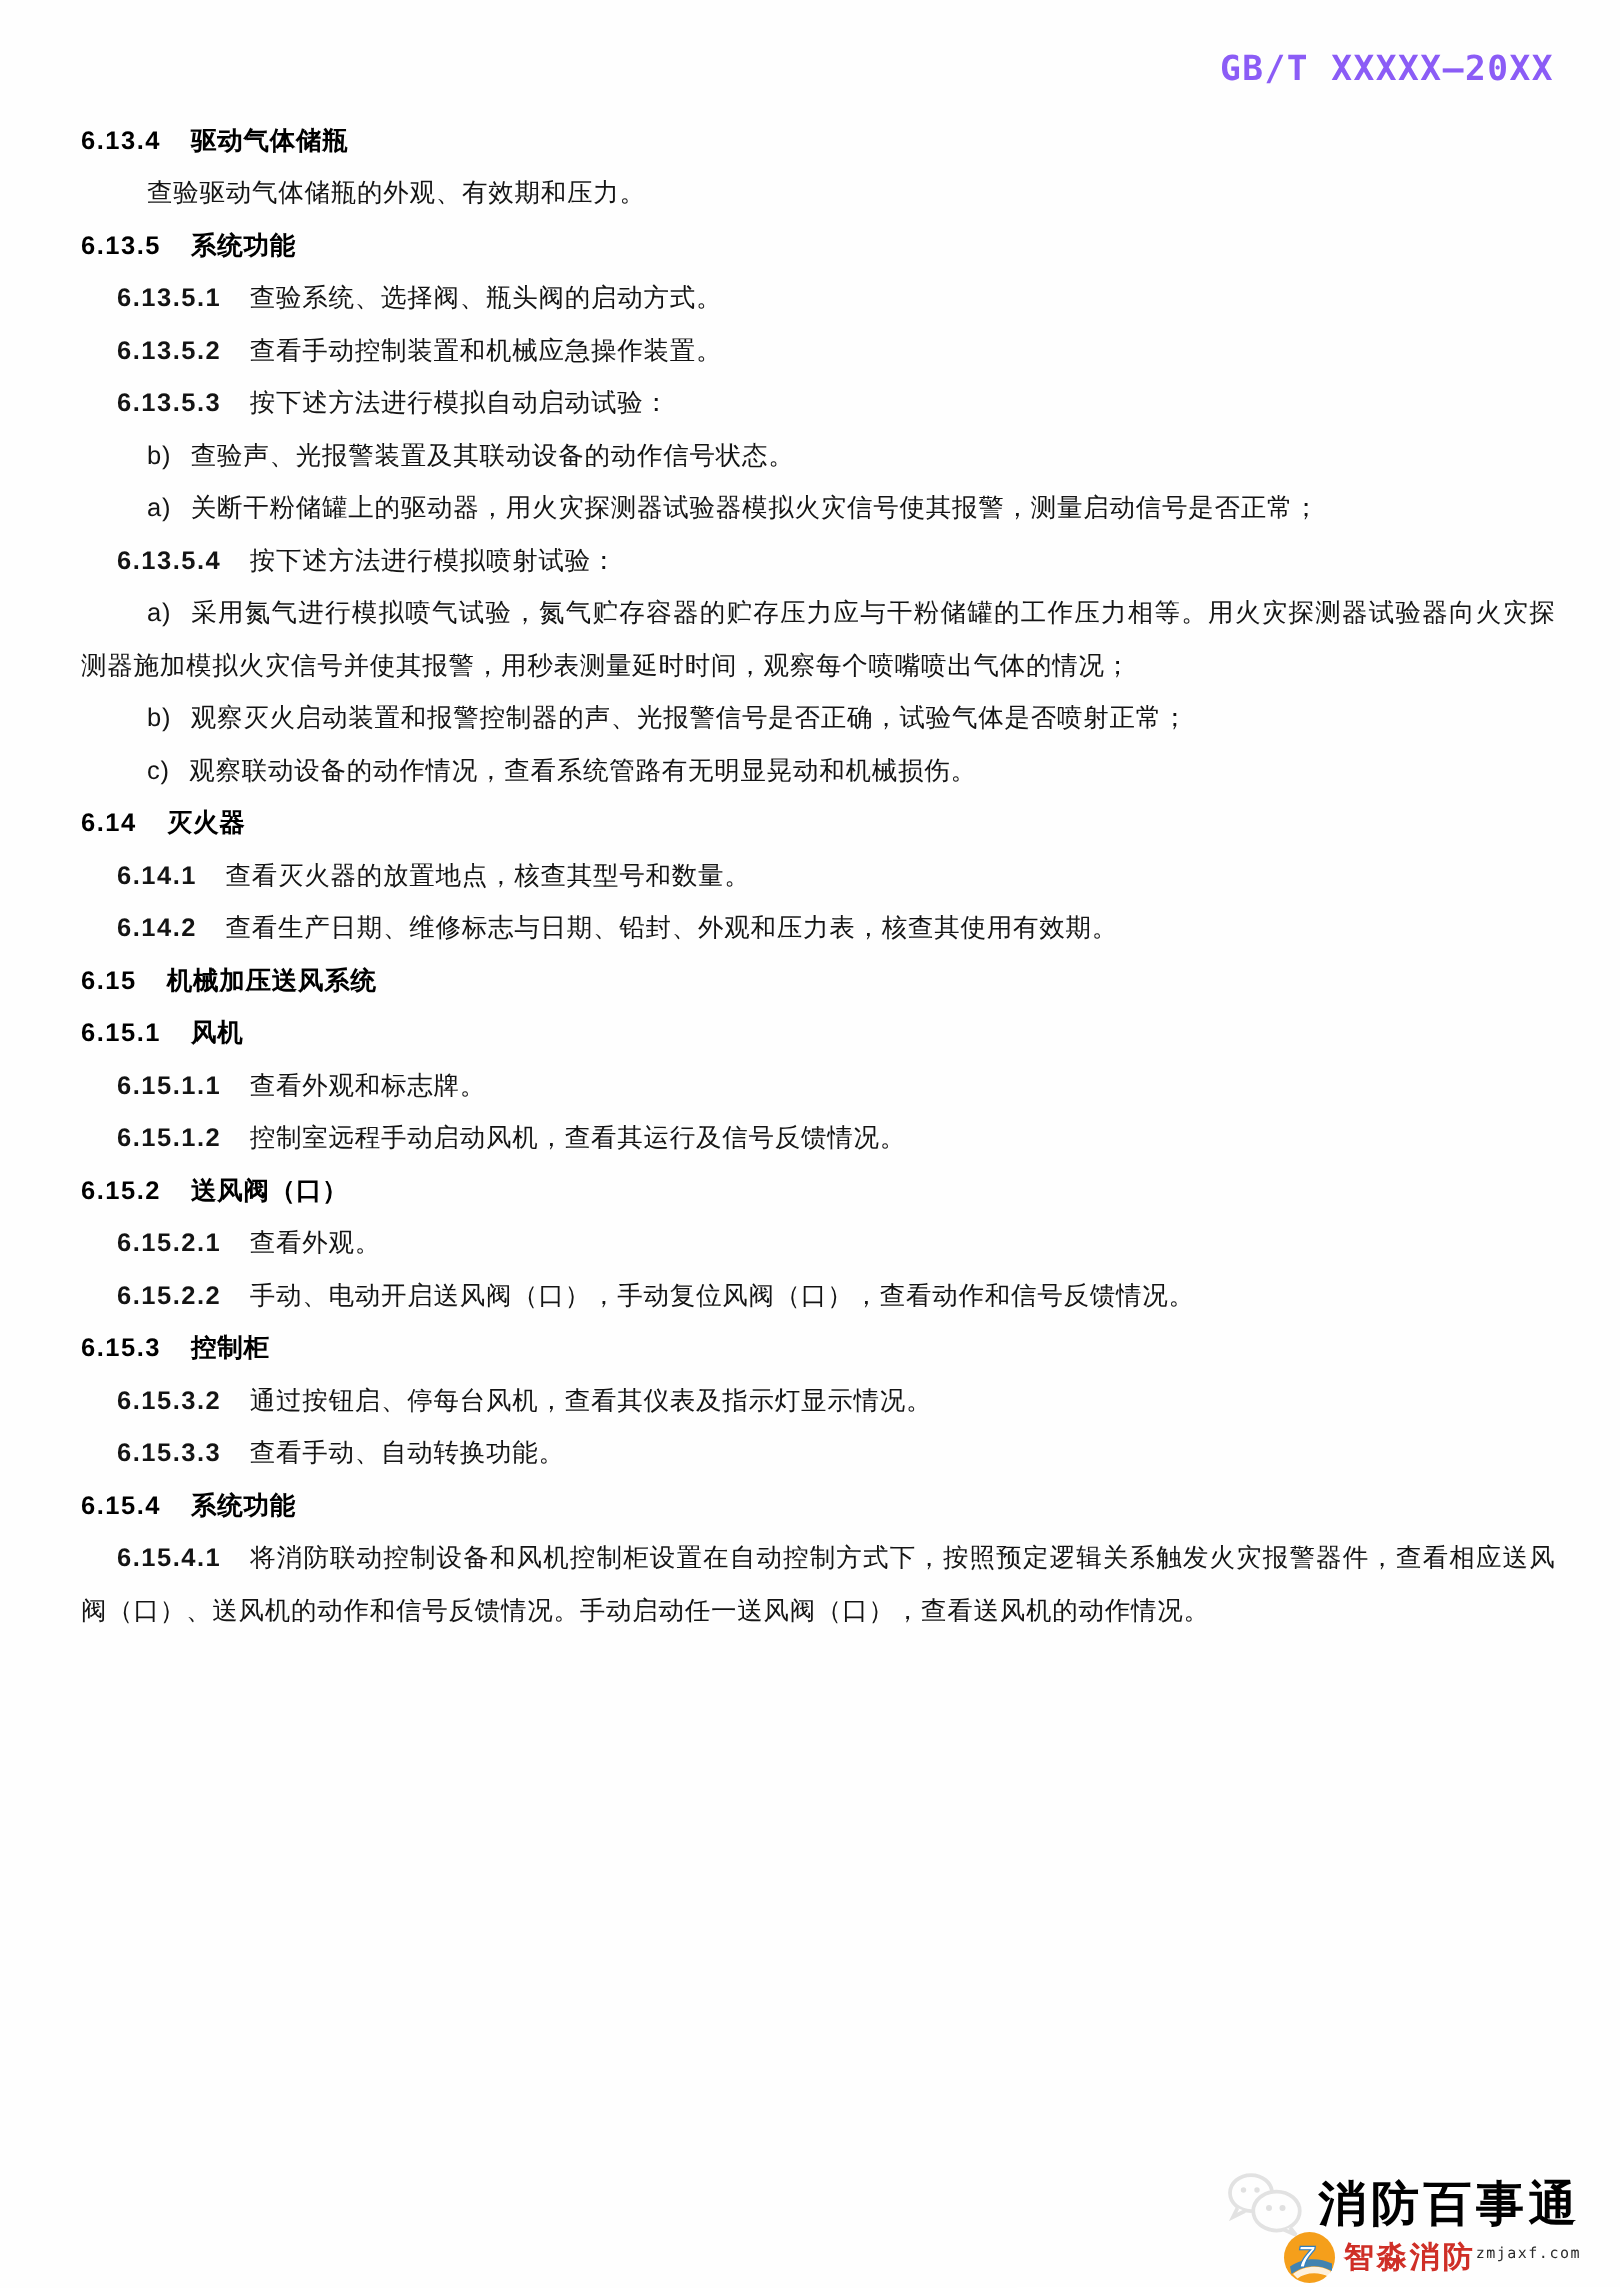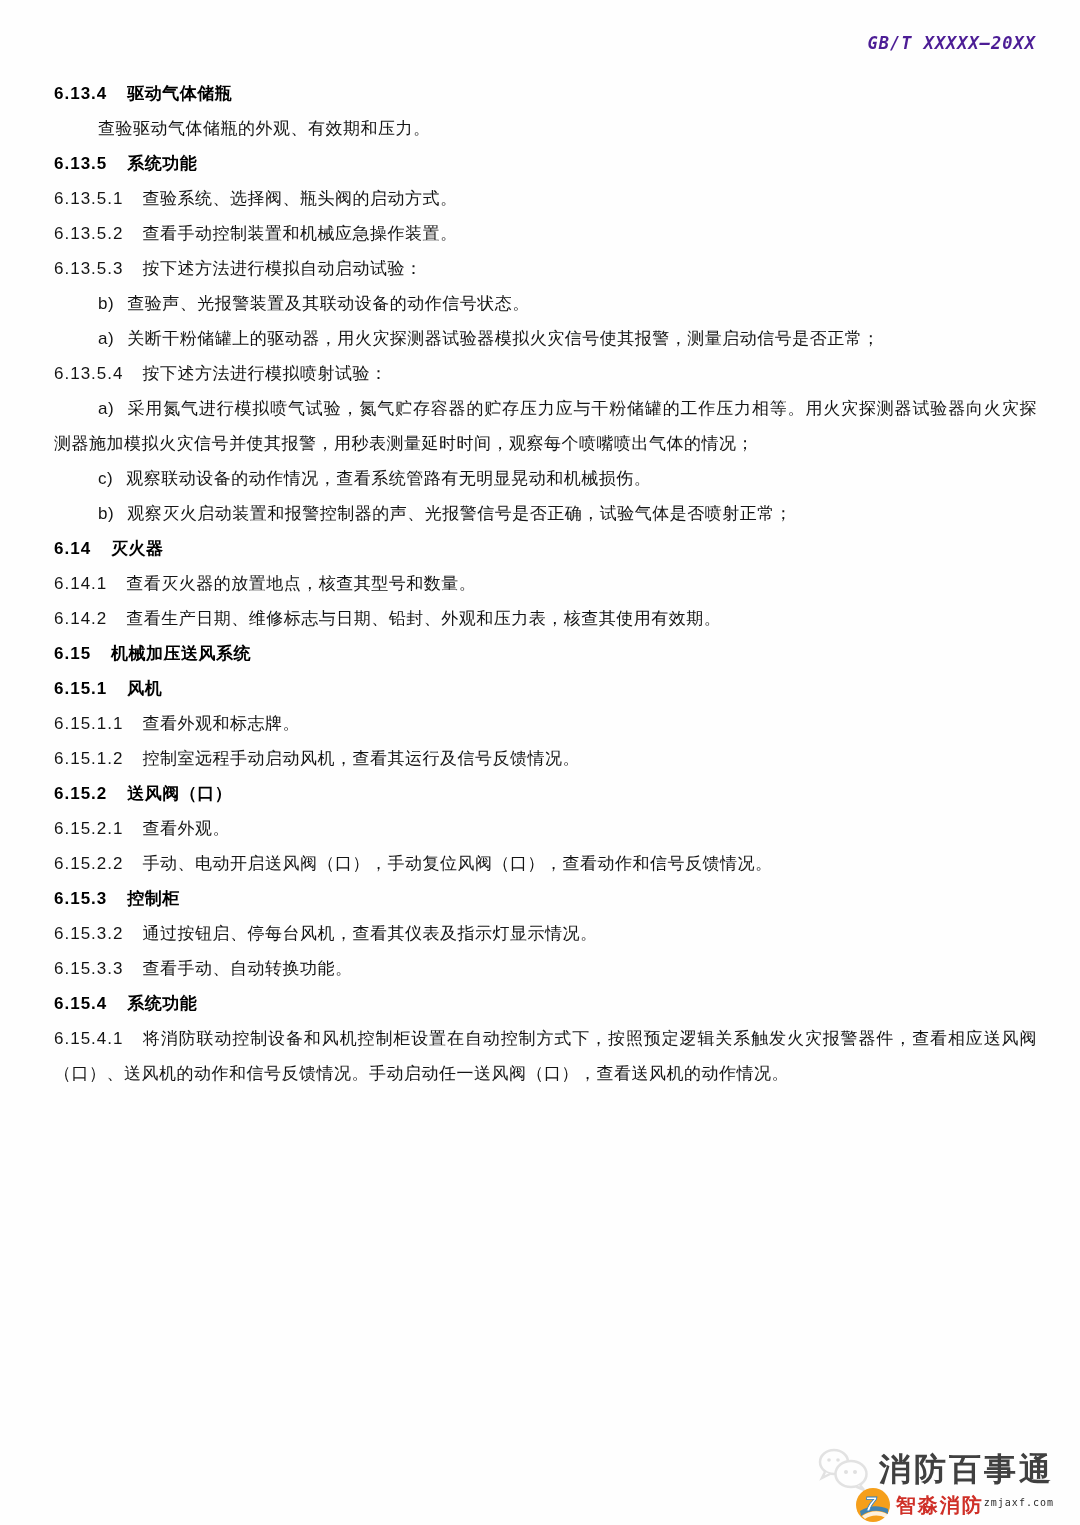--- a/index.html
+++ b/index.html
@@ -10,42 +10,41 @@
     background:#fefefe;
     font-family:"Liberation Sans","DejaVu Sans",sans-serif;
     color:#141414;
     overflow:hidden;
   }
   .page-header {
     position:absolute;
     top:33px; right:44px;
     font-family:"DejaVu Sans Mono","Liberation Mono",monospace;
     font-weight:700;
-    font-size:17px;
+    font-size:23px;
     letter-spacing:1px;
-    color:#4c1d95;
-    font-style:italic;
+    color:#8b5cf6;
   }
   .content {
     position:absolute;
     top:76px; left:54px;
     width:983px;
     font-size:17px;
     line-height:35px;
     letter-spacing:0.5px;
   }
   .content p { margin:0; text-align:justify; }
   .heading {
     font-weight:700;
     color:#000;
     margin:12px 0 8px 0;
     text-align:left;
   }
   .heading .num { margin-right:20px; letter-spacing:1px; font-weight:700; }
-  .clause .num { margin-right:19px; letter-spacing:1px; font-weight:400; white-space:nowrap; }
+  .clause .num { margin-right:19px; letter-spacing:1px; font-weight:700; white-space:nowrap;margin-left:24px; }
   .para { text-indent:44px; }
   .list-item { text-indent:44px; }
   .list-item .label { margin-right:13px; }
   
   .watermark {
     position:absolute;
     right:26px; bottom:2px;
     display:flex; flex-direction:column; align-items:flex-end;
   }
   .wm-brand {
@@ -80,41 +79,41 @@
       <p class="heading h3"><span class="num">6.13.4</span><span class="title">驱动气体储瓶</span></p>
       <p class="para"><span class="text">查验驱动气体储瓶的外观、有效期和压力。</span></p>
       <p class="heading h3"><span class="num">6.13.5</span><span class="title">系统功能</span></p>
       <p class="clause"><span class="num">6.13.5.1</span><span class="text">查验系统、选择阀、瓶头阀的启动方式。</span></p>
       <p class="clause"><span class="num">6.13.5.2</span><span class="text">查看手动控制装置和机械应急操作装置。</span></p>
       <p class="clause"><span class="num">6.13.5.3</span><span class="text">按下述方法进行模拟自动启动试验：</span></p>
       <p class="list-item"><span class="label">b)</span><span class="text">查验声、光报警装置及其联动设备的动作信号状态。</span></p>
       <p class="list-item"><span class="label">a)</span><span class="text">关断干粉储罐上的驱动器，用火灾探测器试验器模拟火灾信号使其报警，测量启动信号是否正常；</span></p>
       <p class="clause"><span class="num">6.13.5.4</span><span class="text">按下述方法进行模拟喷射试验：</span></p>
       <p class="list-item"><span class="label">a)</span><span class="text">采用氮气进行模拟喷气试验，氮气贮存容器的贮存压力应与干粉储罐的工作压力相等。用火灾探测器试验器向火灾探测器施加模拟火灾信号并使其报警，用秒表测量延时时间，观察每个喷嘴喷出气体的情况；</span></p>
+      <p class="list-item"><span class="label">b)</span><span class="text">观察灭火启动装置和报警控制器的声、光报警信号是否正确，试验气体是否喷射正常；</span></p>
       <p class="list-item"><span class="label">c)</span><span class="text">观察联动设备的动作情况，查看系统管路有无明显晃动和机械损伤。</span></p>
-      <p class="list-item"><span class="label">b)</span><span class="text">观察灭火启动装置和报警控制器的声、光报警信号是否正确，试验气体是否喷射正常；</span></p>
       <p class="heading h2"><span class="num">6.14</span><span class="title">灭火器</span></p>
       <p class="clause"><span class="num">6.14.1</span><span class="text">查看灭火器的放置地点，核查其型号和数量。</span></p>
       <p class="clause"><span class="num">6.14.2</span><span class="text">查看生产日期、维修标志与日期、铅封、外观和压力表，核查其使用有效期。</span></p>
       <p class="heading h2"><span class="num">6.15</span><span class="title">机械加压送风系统</span></p>
       <p class="heading h3"><span class="num">6.15.1</span><span class="title">风机</span></p>
       <p class="clause"><span class="num">6.15.1.1</span><span class="text">查看外观和标志牌。</span></p>
       <p class="clause"><span class="num">6.15.1.2</span><span class="text">控制室远程手动启动风机，查看其运行及信号反馈情况。</span></p>
       <p class="heading h3"><span class="num">6.15.2</span><span class="title">送风阀（口）</span></p>
       <p class="clause"><span class="num">6.15.2.1</span><span class="text">查看外观。</span></p>
       <p class="clause"><span class="num">6.15.2.2</span><span class="text">手动、电动开启送风阀（口），手动复位风阀（口），查看动作和信号反馈情况。</span></p>
       <p class="heading h3"><span class="num">6.15.3</span><span class="title">控制柜</span></p>
       <p class="clause"><span class="num">6.15.3.2</span><span class="text">通过按钮启、停每台风机，查看其仪表及指示灯显示情况。</span></p>
       <p class="clause"><span class="num">6.15.3.3</span><span class="text">查看手动、自动转换功能。</span></p>
       <p class="heading h3"><span class="num">6.15.4</span><span class="title">系统功能</span></p>
       <p class="clause"><span class="num">6.15.4.1</span><span class="text">将消防联动控制设备和风机控制柜设置在自动控制方式下，按照预定逻辑关系触发火灾报警器件，查看相应送风阀（口）、送风机的动作和信号反馈情况。手动启动任一送风阀（口），查看送风机的动作情况。</span></p>
     </main>
 
   <div class="watermark">
-    <div class="wm-brand" style="color: #404040; margin-top: 23px;">
+    <div class="wm-brand" style="color: #000000; margin-top: 23px;">
       <span class="wm-icon">
         <svg width="58" height="44" viewBox="0 0 58 44">
           <g fill="none" stroke="#e2e2e2" stroke-width="2.5">
             <ellipse cx="17" cy="15" rx="14" ry="12"></ellipse>
             <path d="M8 25 L5 31 L13 27" fill="#fefefe" stroke="#e2e2e2"></path>
             <ellipse cx="34" cy="27" rx="15.5" ry="13" fill="#fefefe"></ellipse>
             <path d="M43 38 L47 43 L39 39.5" fill="#fefefe" stroke="#e2e2e2"></path>
           </g>
           <g fill="#e0e0e0">
             <circle cx="12" cy="13" r="1.8"></circle>

